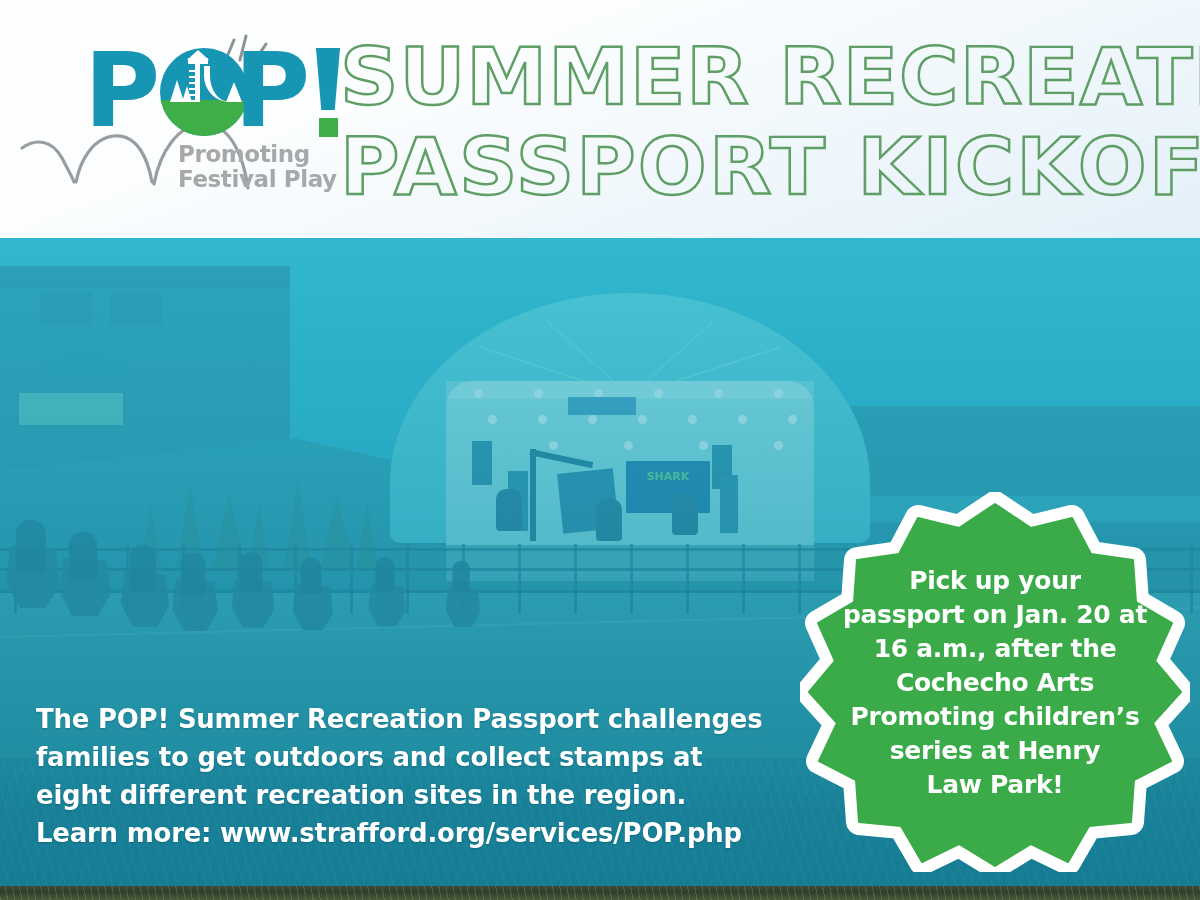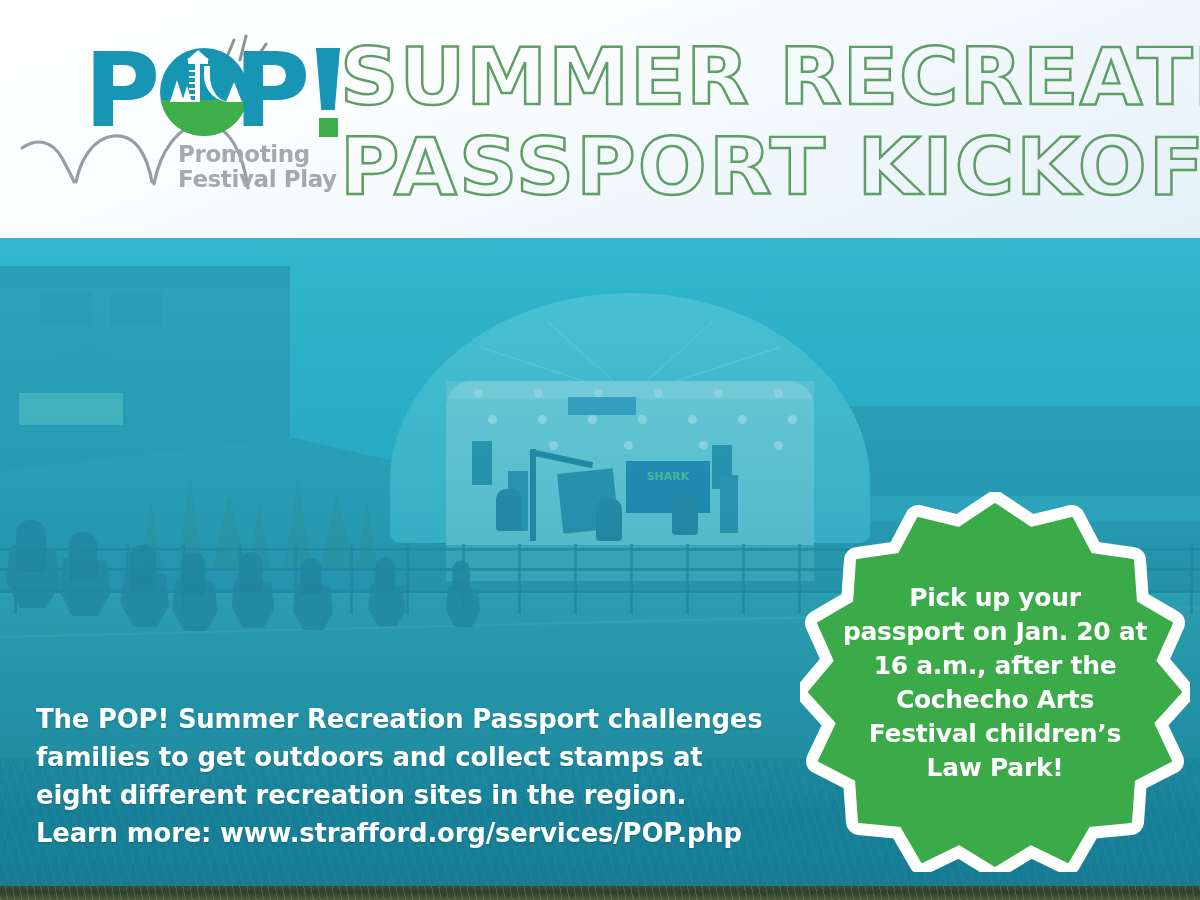--- a/index.html
+++ b/index.html
@@ -642,19 +642,20 @@
           L118 26 L159 36 Z"></path>
       </defs>
       <use href="#scallop" fill="#ffffff" stroke="#ffffff" stroke-width="26" stroke-linejoin="round"></use>
       <use href="#scallop" fill="#3aab48" stroke="#3aab48" stroke-width="2" stroke-linejoin="round"></use>
     </svg>
     <div class="badge-text">
       <span>Pick up your</span>
       <span>passport on Jan. 20 at</span>
       <span>16 a.m., after the</span>
       <span>Cochecho Arts</span>
-      <span>Festival children’s</span>
+      <span>Promoting children’s</span>
+      <span>series at Henry</span>
       <span>Law Park!</span>
     </div>
   </div>
 
   <div class="bottom-strip"></div>
 </div>
 
 </body></html>

